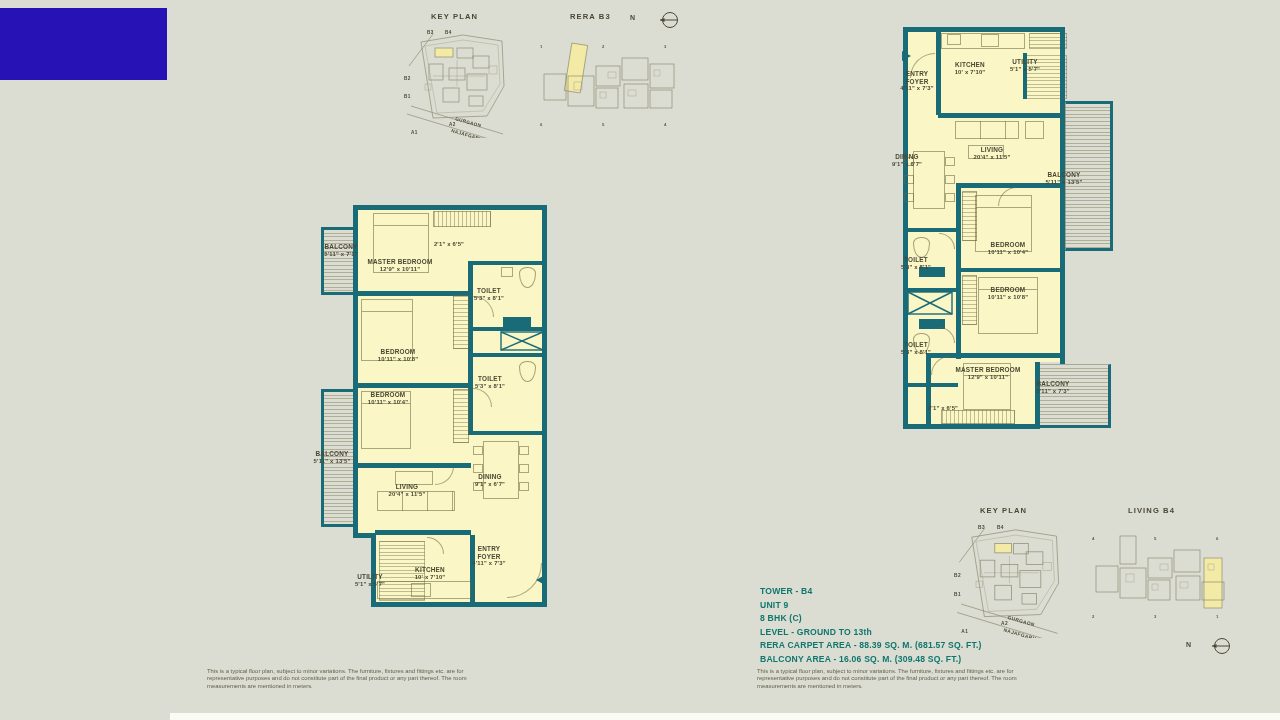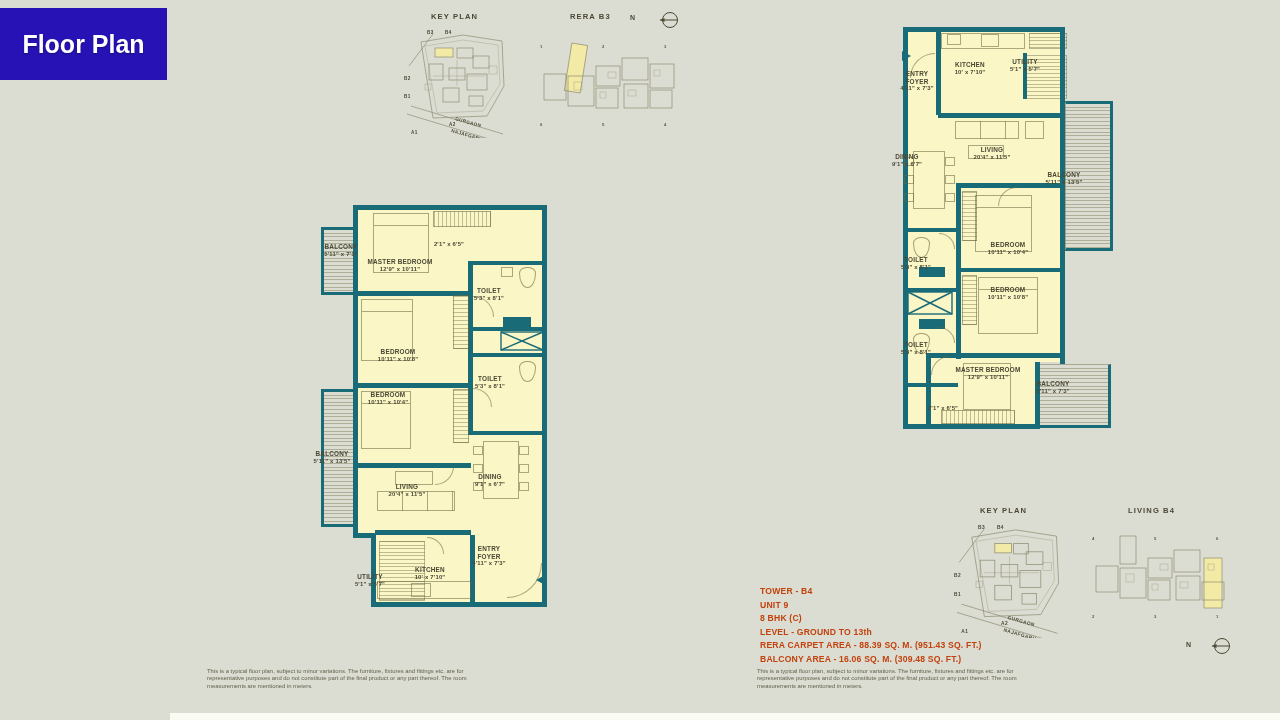--- a/index.html
+++ b/index.html
@@ -19,37 +19,36 @@
   .stripeV{background-image:repeating-linear-gradient(90deg,rgba(105,102,64,.4) 0 1px,transparent 1px 4px);}
   .stripeH{background-image:repeating-linear-gradient(180deg,rgba(105,102,64,.4) 0 1px,transparent 1px 4px);}
   .sofa{position:absolute;border:1px solid rgba(105,102,64,.55);background-image:repeating-linear-gradient(90deg,transparent 0 24px,rgba(105,102,64,.55) 24px 25px);}
   .wc{position:absolute;border:1px solid rgba(105,102,64,.6);border-radius:45% 45% 50% 50%/30% 30% 70% 70%;}
   .arc{position:absolute;border:1px solid rgba(105,102,64,.55);border-width:1px 0 0 1px;border-radius:100% 0 0 0;}
   .lbl{position:absolute;color:#4a4734;font-weight:bold;text-align:center;letter-spacing:.2px;}
   .lbl .nm{font-size:6.4px;line-height:7.6px;}
   .lbl .dm{font-size:5.9px;line-height:7.2px;}
   .title{position:absolute;color:#4a4734;font-weight:bold;font-size:7.6px;letter-spacing:1.1px;}
   .north{position:absolute;color:#4a4734;font-weight:bold;font-size:7px;}
-  .info{position:absolute;color:#c2410c;}
+  .info{position:absolute;color:#0f766e;}
   .info div{font-size:8.6px;font-weight:bold;line-height:13.5px;letter-spacing:.2px;}
   .disc{position:absolute;width:280px;font-size:5.9px;line-height:7.4px;color:#62614d;}
   .tri-l{position:absolute;width:0;height:0;border-top:5px solid transparent;border-bottom:5px solid transparent;border-right:9px solid #1a6b78;}
   .tri-r{position:absolute;width:0;height:0;border-top:5px solid transparent;border-bottom:5px solid transparent;border-left:9px solid #1a6b78;}
   .svgline{stroke:#8e8d74;stroke-width:.7;fill:none;}
   .svgthin{stroke:#9a9980;stroke-width:.4;fill:none;}
   .svgtxt{font:bold 4.6px "Liberation Sans",sans-serif;fill:#4a4734;letter-spacing:.4px;}
   .svgnum{font:bold 4.2px "Liberation Sans",sans-serif;fill:#5a english5845;fill:#5a5845;}
   .hl{fill:#f3eaa6;stroke:#8e8d74;stroke-width:.7;}
   .xline{stroke:#1a6b78;stroke-width:1.4;}
 </style>
 </head>
 <body>
 
 <div class="badge">
-  <div>Floor Plan</div>
 </div>
 
 <div class="title" style="left:431px;top:12px;">KEY PLAN</div>
 <svg class="abs" style="left:403px;top:26px;" width="132" height="112" viewBox="0 0 132 112">
   <path class="svgline" d="M18,16 L60,9 L99,15 L101,60 L84,90 L30,92 Z"></path>
   <path class="svgthin" d="M22,20 L60,14 L95,19 L97,58 L80,85 L34,87 Z"></path>
   <line class="svgline" x1="6" y1="40" x2="30" y2="8"></line>
   <line class="svgline" x1="8" y1="80" x2="100" y2="108"></line>
   <line class="svgline" x1="4" y1="88" x2="96" y2="116"></line>
   <rect class="hl" x="32" y="22" width="18" height="9"></rect>
@@ -345,21 +344,21 @@
     </div>
 
   <div class="tri-r" style="left:-1px;top:26px;"></div>
 </div>
 
 <div class="info" style="left:760px;top:585px;">
   <div>TOWER - B4</div>
   <div>UNIT 9</div>
   <div>8 BHK (C)</div>
   <div>LEVEL - GROUND TO 13th</div>
-  <div>RERA CARPET AREA - 88.39 SQ. M. (951.43 SQ. FT.)</div>
+  <div>RERA CARPET AREA - 88.39 SQ. M. (681.57 SQ. FT.)</div>
   <div>BALCONY AREA - 16.06 SQ. M. (309.48 SQ. FT.)</div>
 </div>
 
 <div class="title" style="left:980px;top:506px;">KEY PLAN</div>
 <svg class="abs" style="left:953px;top:520px;" width="138" height="118" viewBox="0 0 132 112">
   <path class="svgline" d="M18,16 L60,9 L99,15 L101,60 L84,90 L30,92 Z"></path>
   <path class="svgthin" d="M22,20 L60,14 L95,19 L97,58 L80,85 L34,87 Z"></path>
   <line class="svgline" x1="6" y1="40" x2="30" y2="8"></line>
   <line class="svgline" x1="8" y1="80" x2="100" y2="108"></line>
   <line class="svgline" x1="4" y1="88" x2="96" y2="116"></line>

